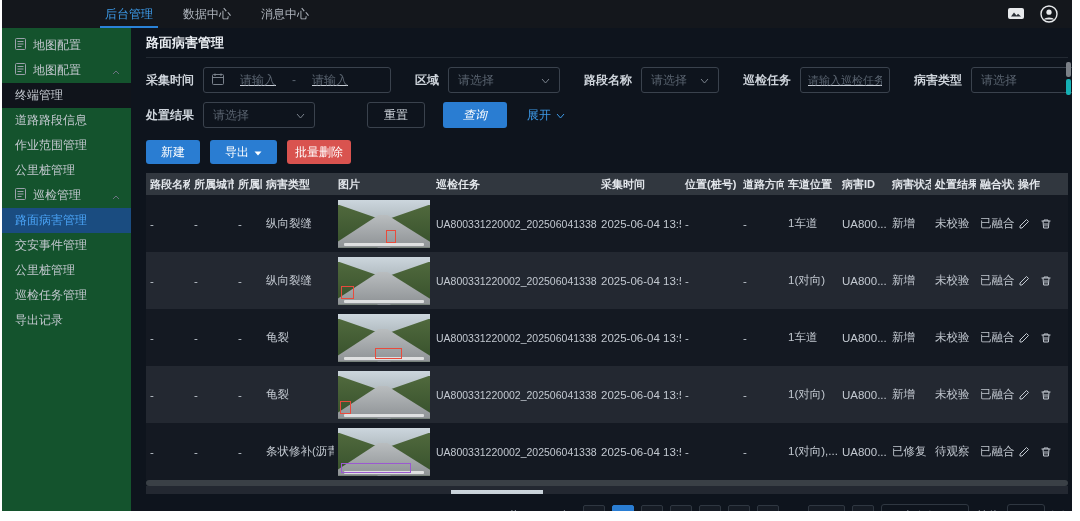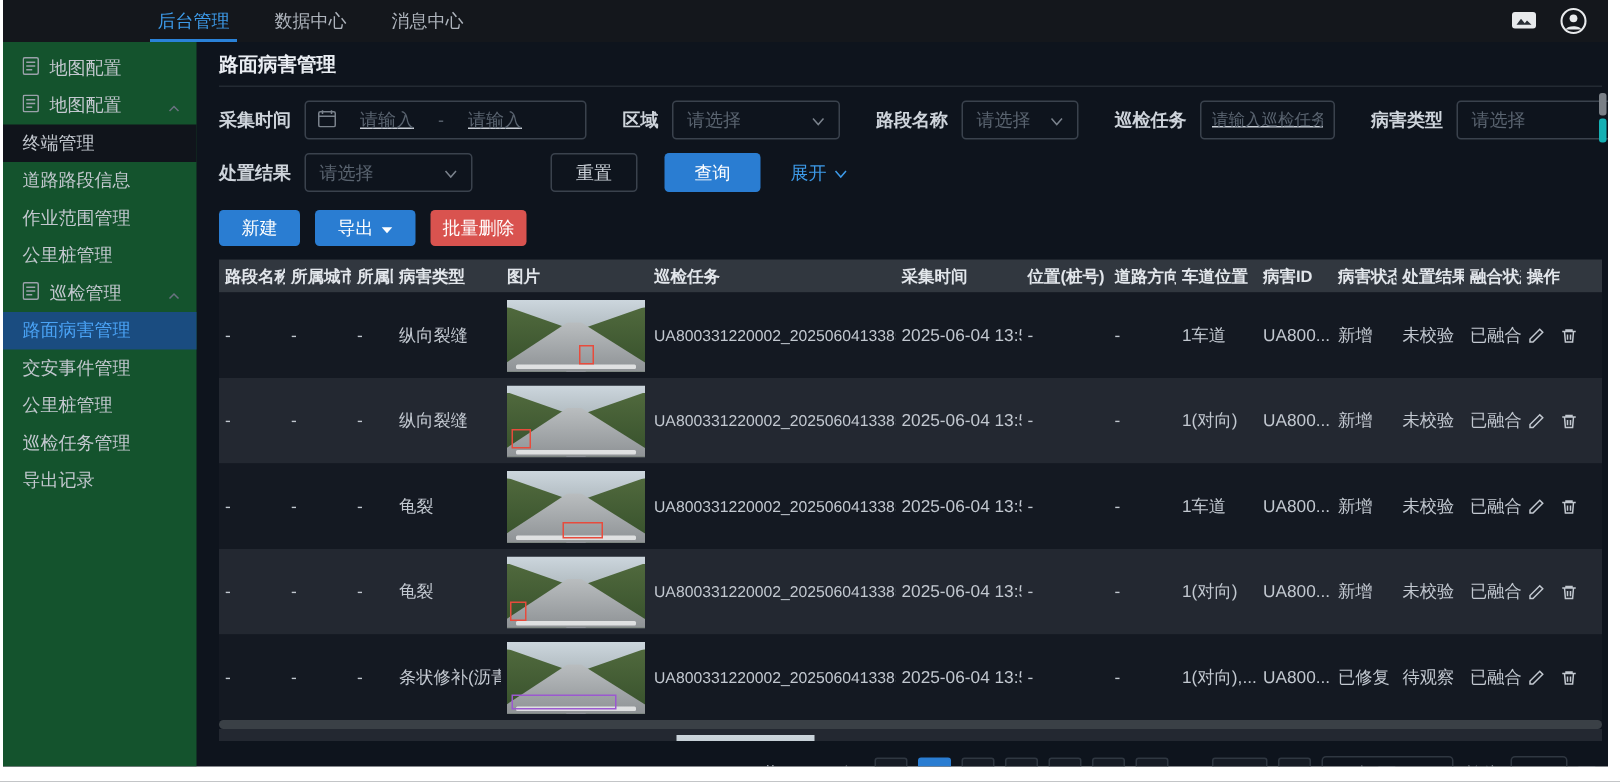--- a/index.html
+++ b/index.html
@@ -41,21 +41,21 @@
   .w-date { width:188px; padding:0 8px; gap:5px; }
   .w-date input { width:58px; text-align:center; }
   .w-date .sep { color:#59636f; }
   .w-region { width:112px; }
   .w-road { width:78px; }
   .w-task { width:90px; padding:0 7px; }
   .w-task input { font-size:11px; }
   .w-type { width:136px; }
   .w-handle { width:112px; }
   .btn-reset { width:58px; height:26px; border:1px solid #3a424d; border-radius:3px; color:#ced4db; background:transparent; font-size:12px; margin-left:28px; cursor:pointer; font-family:inherit; }
-  .btn-search { width:64px; height:26px; background:#2a7dd2; color:#fff; border:none; margin-left:18px; border-radius:3px; font-size:12px; cursor:pointer; font-family:inherit; }
+  .btn-search { width:64px; height:26px; background:#2a7dd2; color:#fff; border:none; margin-left:18px; border-radius:3px; font-size:12px; cursor:pointer; font-family:inherit;font-style:italic; }
   .expand { color:#3d9ae8; margin-left:20px; display:flex; align-items:center; gap:5px; cursor:pointer; }
 
   
   .toolbar { display:flex; align-items:center; gap:10px; padding:3px 4px 9px 0; }
   .btn { height:24px; border-radius:3px; font-size:12px; border:none; color:#fff; padding:0 15px; cursor:pointer; font-family:inherit; display:flex; align-items:center; gap:5px; }
   .btn.blue { background:#2a7dd2; }
   .btn.red { background:#d9534f; padding:0 8px; }
 
   
   .table { margin-right:4px; font-size:11.5px; }

